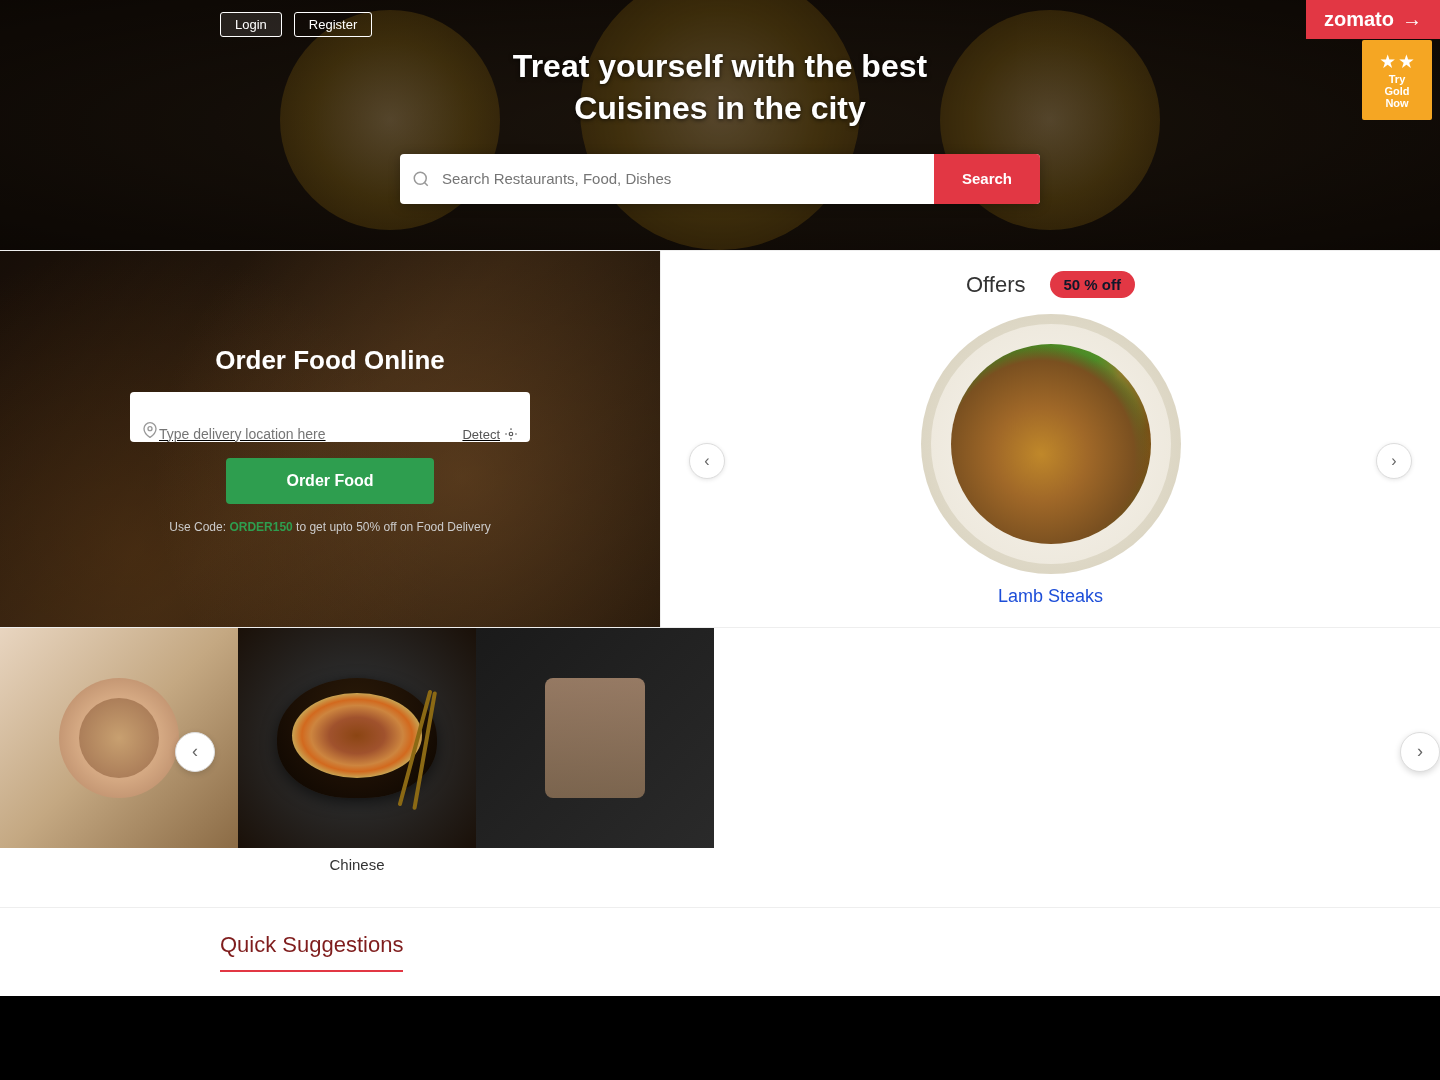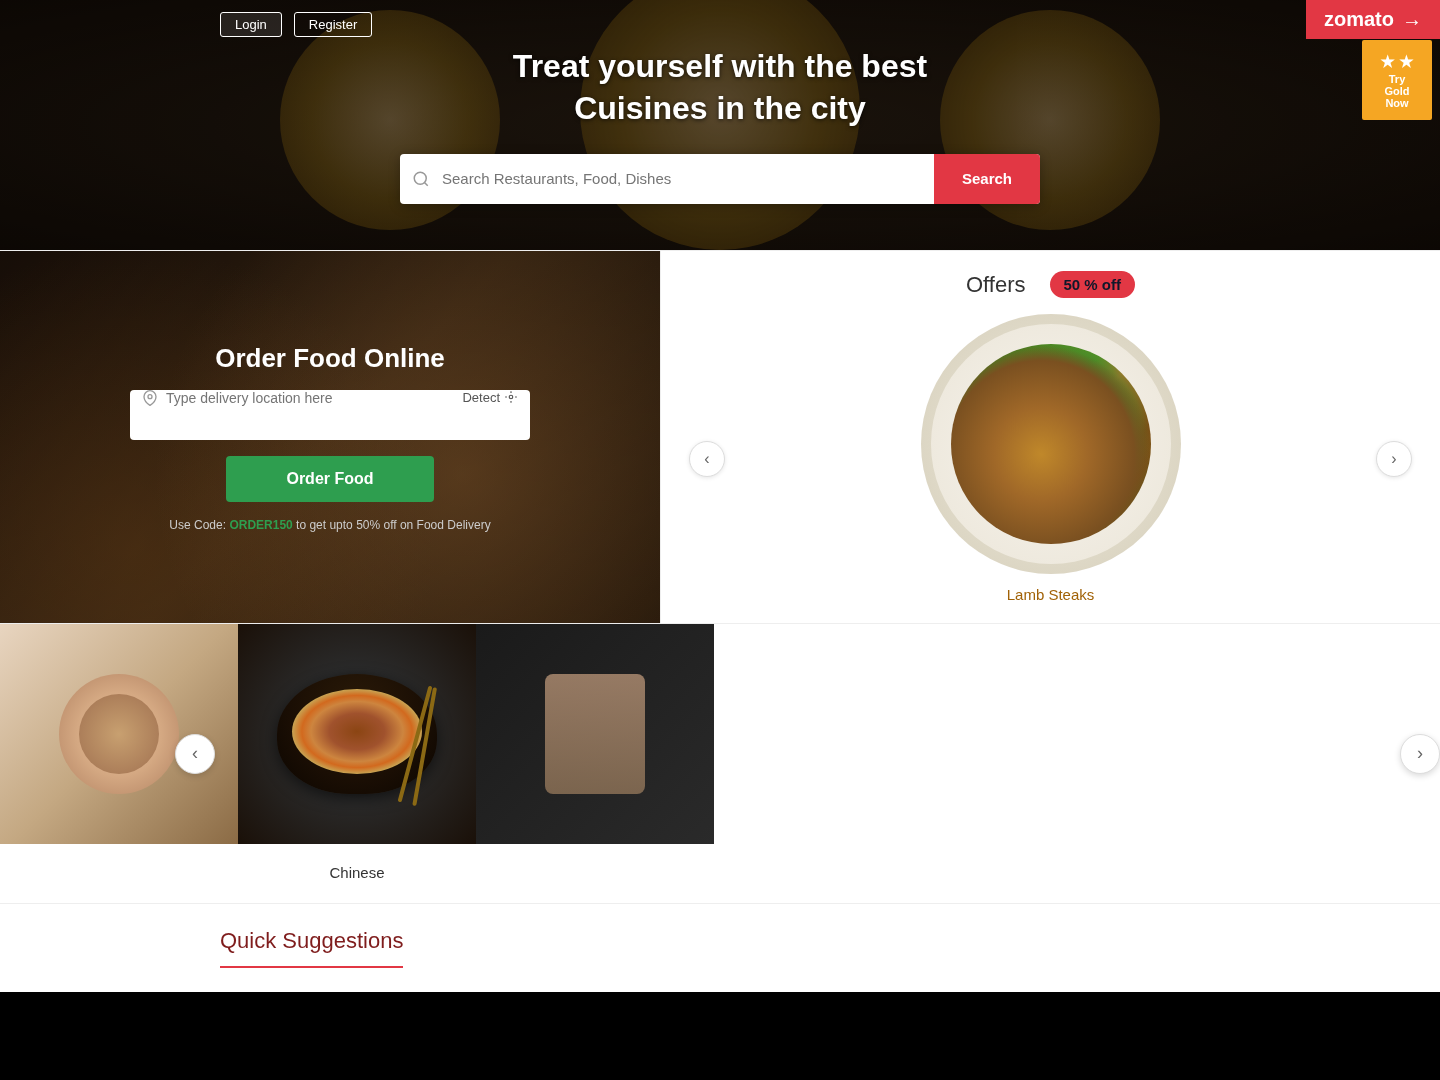--- a/index.html
+++ b/index.html
@@ -183,27 +183,28 @@
       gap: 16px;
     }
     .order-title {
       color: #fff;
       font-size: 26px;
       font-weight: bold;
       text-align: center;
     }
     .location-input-wrap {
       display: flex;
-      align-items: flex-start;
+      align-items: flex-end;
       background: #fff;
       border-radius: 4px;
       width: 400px;
       height: 50px;
       padding: 0 12px;
-      gap: 8px;
+      gap: 1px;
+      text-decoration: underline;
     }
     .location-icon { color: #999; font-size: 16px; }
     .location-input {
       flex: 1;
       border: none;
       outline: none;
       font-size: 14px;
       color: #555;
     }
     .detect-btn {
@@ -307,21 +308,21 @@
       border-radius: 50%;
       width: 36px; height: 36px;
       display: flex; align-items: center; justify-content: center;
       cursor: pointer;
       font-size: 16px;
       color: #666;
       box-shadow: 0 1px 4px rgba(0,0,0,0.1);
     }
     .carousel-arrow.left { left: 8px; }
     .carousel-arrow.right { right: 8px; }
-    .offer-label { font-size: 15px; color: #a16207; margin-top: 12px; }
+    .offer-label { font-size: 18px; color: #1d4ed8; margin-top: 12px; }
 
     
     .cuisine-section {
       width: 100%;
       background: #fff;
       border-top: 1px solid #eee;
       padding: 0;
       position: relative;
       min-height: 280px;
     }
@@ -428,21 +429,21 @@
         #b05010 240deg, #c86018 270deg,
         #c8661a 270deg, #da7022 300deg,
         #b85c16 300deg, #cc6818 330deg,
         #c8661a 330deg 360deg
       );
       box-shadow: 0 4px 15px rgba(0,0,0,0.5);
     }
     .cuisine-label {
       font-size: 15px;
       color: #333;
-      margin-top: 20px;
+      margin-top: 8px;
       padding-bottom: 10px;
     }
 
     
     .quick-suggestions {
       background: #fff;
       padding: 24px 220px;
       border-top: 1px solid #eee;
     }
     .qs-title {

